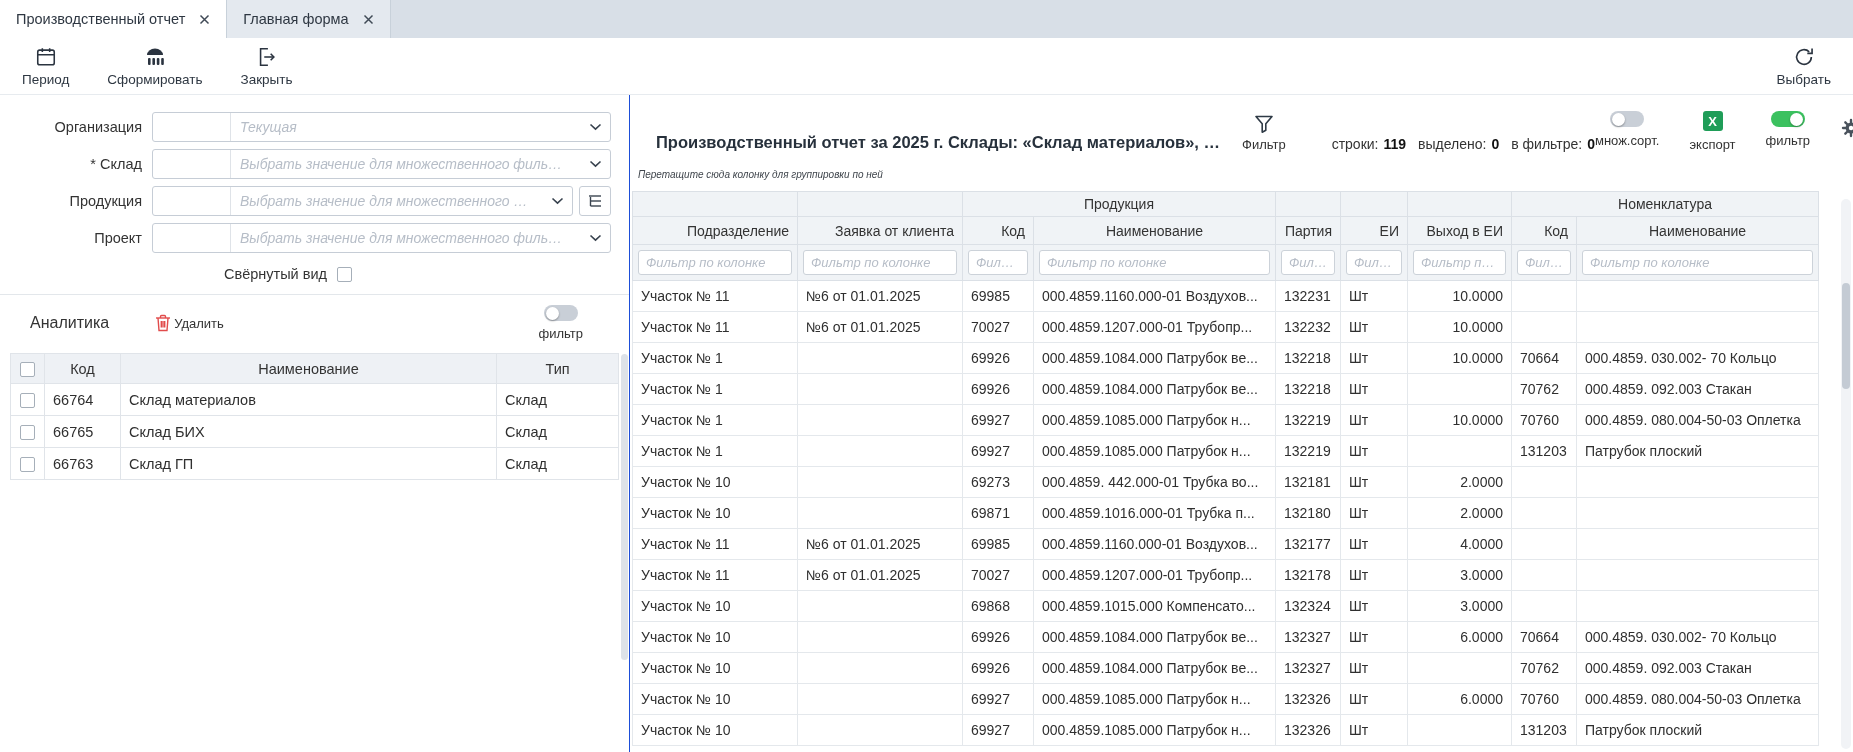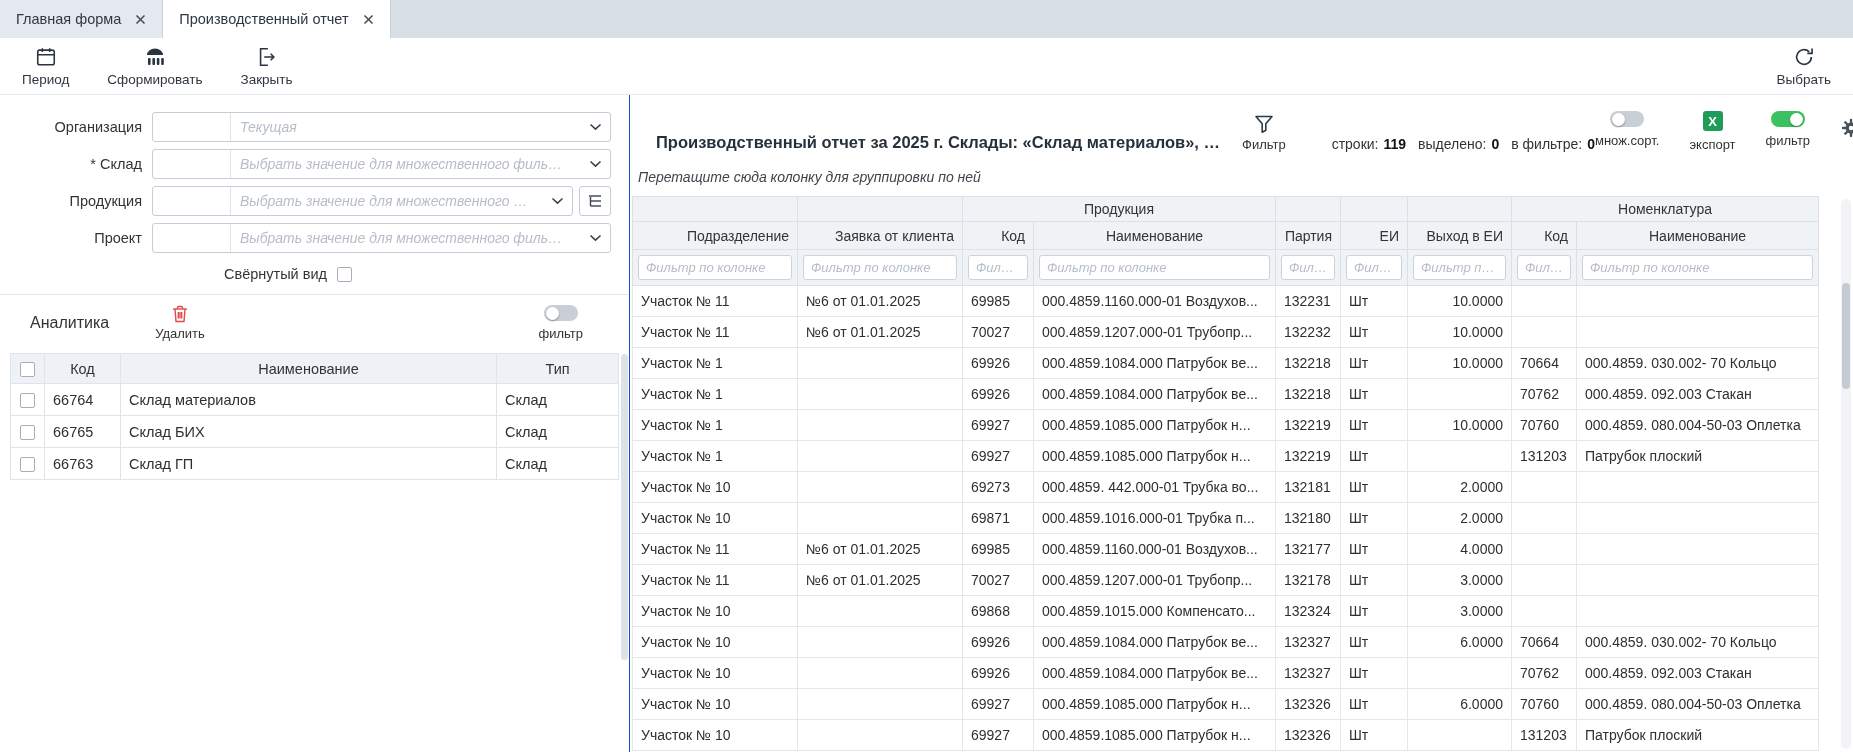--- a/index.html
+++ b/index.html
@@ -41,21 +41,21 @@
   .hier-btn { width:32px; height:30px; margin-left:6px; flex:none; border:1px solid #c6cdd6;
               border-radius:3px; background:#fff; display:flex; align-items:center; justify-content:center; }
   .collapsed-row { display:flex; align-items:center; gap:10px; margin:13px 0 12px 224px; font-size:14.5px; }
   .checkbox { width:15px; height:15px; border:1px solid #a6afb9; border-radius:2px; background:#fff; display:inline-block; }
 
   .h-divider { border-top:1px solid #e3e7eb; margin-top:10px; }
 
   
   .analytics-header { display:flex; align-items:center; padding:10px 46px 6px 30px; }
   .analytics-title { font-size:16px; color:#333; }
-  .delete-btn { display:flex; flex-direction:column; align-items:center; gap:3px;
+  .delete-btn { display:flex; flex-direction:row; align-items:center; gap:3px;
                 font-size:13px; color:#333; margin-left:46px; }
   .filter-stack { display:flex; flex-direction:column; align-items:center; gap:5px;
                   font-size:13px; color:#333; margin-left:auto; }
   .toggle { width:34px; height:16px; border-radius:9px; background:#c9cfd7; position:relative; }
   .toggle .knob { position:absolute; top:1.5px; left:2px; width:13px; height:13px; border-radius:50%;
                   background:#fff; box-shadow:0 1px 2px rgba(0,0,0,.35); }
   .toggle.on { background:#3bc15f; }
   .toggle.on .knob { left:auto; right:2px; }
 
   .an-table { border-collapse:collapse; table-layout:fixed; width:608px; margin:6px 0 0 10px;
@@ -73,21 +73,21 @@
                   font-size:13px; color:#333; }
   .stats { display:flex; gap:12px; margin-left:46px; font-size:14px; white-space:nowrap; }
   .stats .pair { display:flex; gap:5px; }
   .stats b { color:#111; }
   .rp-controls { margin-left:auto; display:flex; align-items:flex-start; gap:30px; padding-right:12px; }
   .ctl-stack { display:flex; flex-direction:column; align-items:center; gap:6px; font-size:13px; color:#333; }
   .excel-icon { width:20px; height:20px; background:#1f9d58; border-radius:3px; color:#fff;
                 font-weight:bold; font-size:13px; display:flex; align-items:center; justify-content:center; }
   .gear-wrap { margin-top:6px; }
 
-  .group-hint { font-style:italic; font-size:14px; color:#3f454c; padding:17px 0 11px 8px; }
+  .group-hint { font-style:italic; font-size:10px; color:#3f454c; padding:17px 0 11px 8px; }
 
   
   .report-table { border-collapse:collapse; table-layout:fixed; margin-left:2px; font-size:14px; width:1186px; }
   .report-table th, .report-table td { overflow:hidden; white-space:nowrap; }
   .report-table thead th { background:#f0f3f6; border:1px solid #dbe0e6; font-weight:normal; color:#333; }
   .group-row th { height:25px; text-align:center; font-size:14px; }
   .col-row th { height:28px; text-align:right; padding:0 8px; }
   .col-row th.c { text-align:center; }
   .filter-row th { height:36px; padding:0 5px; }
   .filter-row input { width:100%; height:25px; border:1px solid #ccd2d9; border-radius:3px;
@@ -102,30 +102,30 @@
                   background:#f1f3f6; border-radius:5px; }
   .rp-scrollbar .thumb { position:absolute; top:84px; left:1px; width:8px; height:106px;
                          background:#c4cbd4; border-radius:4px; }
   .left-scroll-thumb { position:absolute; top:259px; right:1px; width:7px; height:306px;
                        background:#dde2e8; border-radius:4px; }
 </style>
 </head>
 <body>
 
 <div class="tabbar">
-  <div class="tab">
-    <span>Главная форма</span>
+  <div class="tab active">
+    <span>Производственный отчет</span>
     <span>
       <svg width="11" height="11" viewBox="0 0 11 11">
           <path d="M1.5 1.5 L9.5 9.5 M9.5 1.5 L1.5 9.5" stroke="#404a56" stroke-width="1.5"></path>
         </svg>
     </span>
   </div>
-  <div class="tab active">
-    <span>Производственный отчет</span>
+  <div class="tab">
+    <span>Главная форма</span>
     <span>
       <svg width="11" height="11" viewBox="0 0 11 11">
           <path d="M1.5 1.5 L9.5 9.5 M9.5 1.5 L1.5 9.5" stroke="#404a56" stroke-width="1.5"></path>
         </svg>
     </span>
   </div>
 </div>
 
 <div class="toolbar">
   <div class="tool-btn">

